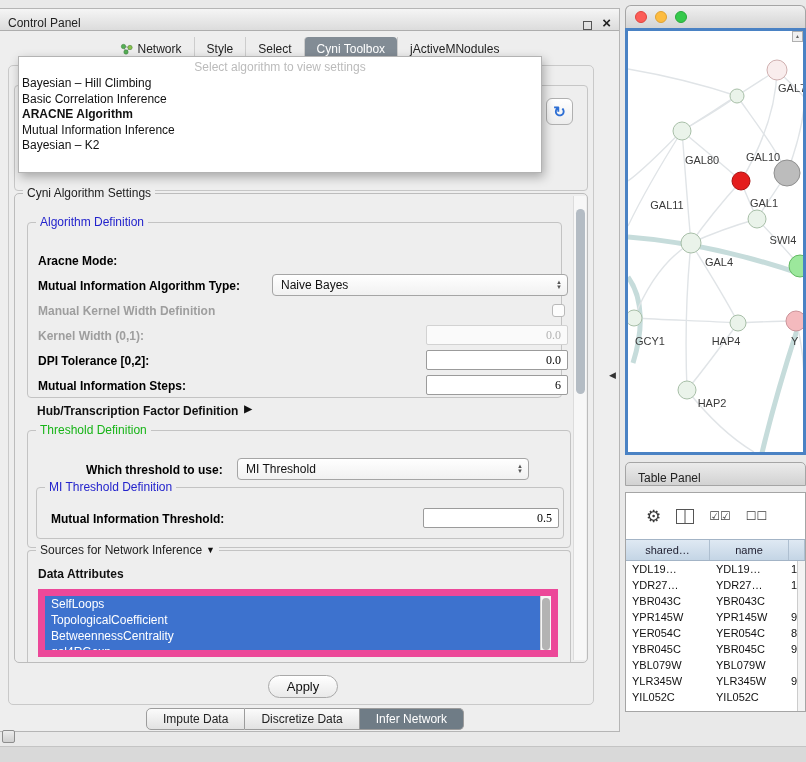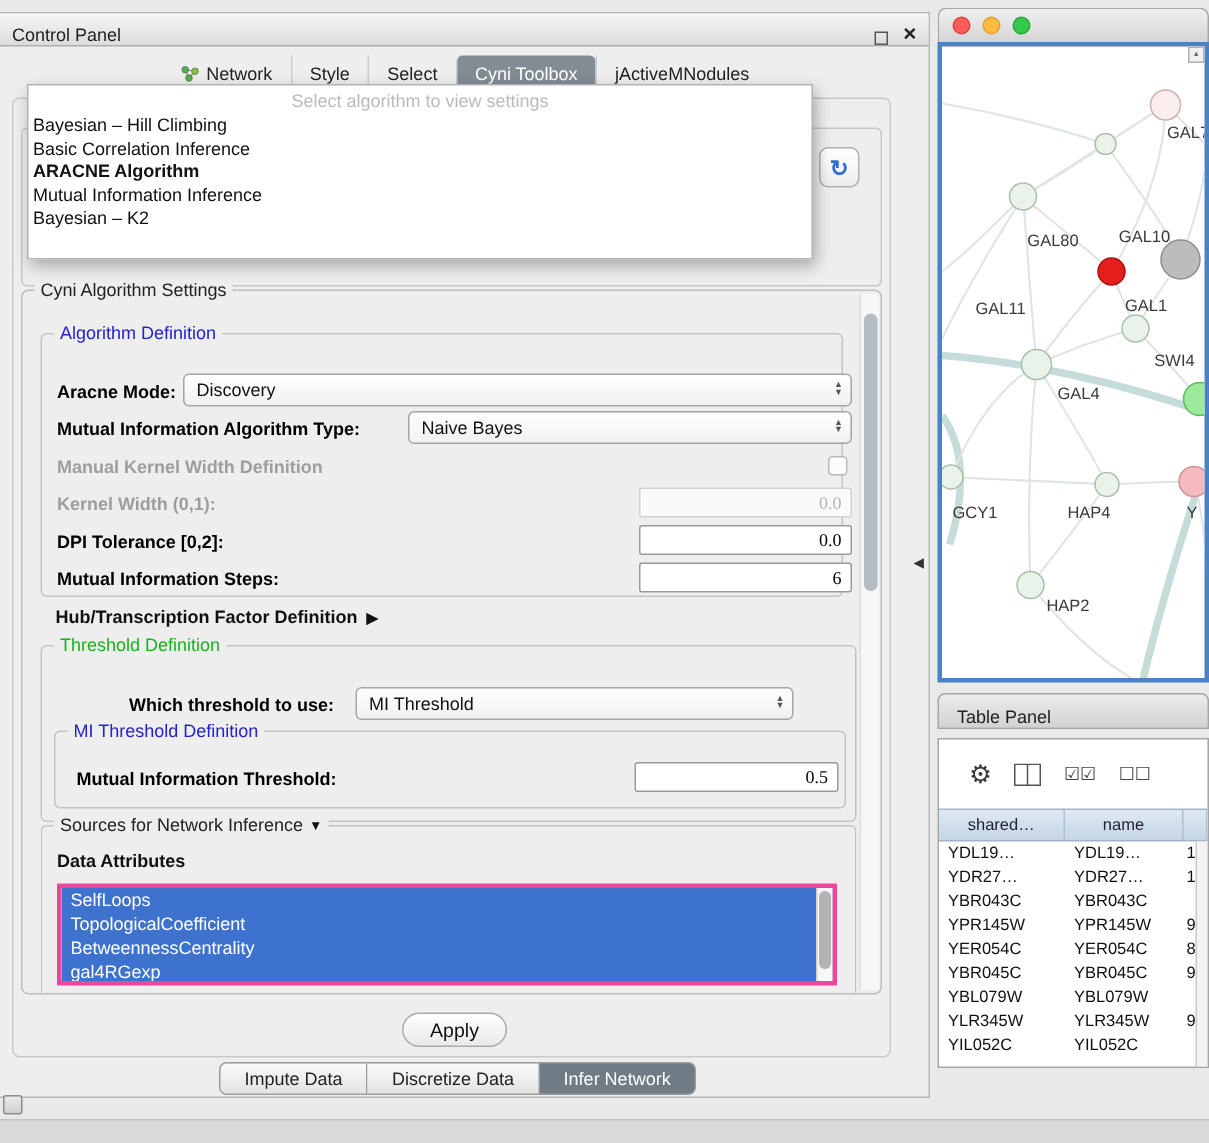--- a/index.html
+++ b/index.html
@@ -39,26 +39,26 @@
   .f-label{position:absolute;font-size:12px;font-weight:bold;color:#000;white-space:nowrap}
   .f-label.dis{color:#9e9e9e}
   .combo{position:absolute;height:22px;border:1px solid #a5a5a5;border-radius:4px;background:linear-gradient(#fff,#f1f1f1);display:flex;align-items:center;font-size:12px}
   .combo .val{flex:1;padding-left:8px;white-space:nowrap;overflow:hidden}
   .combo .carets{width:16px;display:flex;flex-direction:column;align-items:center;justify-content:center;color:#555}
   .combo .carets span{font-size:6px;line-height:5px}
   .checkbox{position:absolute;width:13px;height:13px;border:1px solid #b9b9b9;border-radius:3px;background:#fcfcfc}
   .tfield{position:absolute;height:20px;width:142px;border:1px solid #9b9b9b;border-radius:2px;background:#fff;font-size:12px;text-align:right;padding:0 6px;font-family:Liberation Serif, serif;color:#000}
   .tfield.dis{border-color:#d2d2d2;color:#b3b3b3;background:#fafafa}
 
-  .hub-row{position:absolute;left:22px;top:210px;display:flex;gap:6px;align-items:flex-end;font-weight:bold;font-size:12px}
+  .hub-row{position:absolute;left:22px;top:210px;display:flex;gap:6px;align-items:flex-start;font-weight:bold;font-size:12px}
   .hub-row .tri{font-size:10px;line-height:10px}
   .legend .tri{color:#111;font-size:9px}
 
   .attr-label{position:absolute;left:10px;top:16px;font-size:12px;font-weight:bold}
-  .attr-list{position:absolute;left:10px;top:38px;width:520px;height:68px;background:#fff;border:3px solid #ec4899;overflow:hidden}
+  .attr-list{position:absolute;left:10px;top:38px;width:520px;height:68px;background:#fff;border:7px solid #ec4899;overflow:hidden}
   .attr-item{height:16px;line-height:16px;font-size:12px;padding-left:6px;color:#111;white-space:nowrap}
   .attr-item.sel{background:#3d72ce;color:#fff}
   .attr-scroll{position:absolute;right:0;top:0;bottom:0;width:11px;background:#f6f6f6;border-left:1px solid #cfcfcf}
   .attr-thumb{position:absolute;left:1px;top:2px;width:8px;height:52px;background:#b3b3b3;border-radius:4px}
 
   .settings-scroll{position:absolute;right:1px;top:2px;bottom:2px;width:13px;background:#f7f7f7;border-left:1px solid #dcdcdc}
   .settings-thumb{position:absolute;left:2px;top:13px;width:9px;height:185px;background:#b4bcc4;border-radius:5px}
 
   .apply-btn{position:absolute;left:268px;top:666px;width:70px;height:23px;border:1px solid #a9a9a9;border-radius:12px;background:linear-gradient(#ffffff,#e9e9e9);font-size:13px;display:flex;align-items:center;justify-content:center;color:#111}
 
@@ -141,27 +141,20 @@
       <span>↻</span>
     </div>
 
     <div class="settings-group">
       <span class="legend">Cyni Algorithm Settings</span>
 
       <div class="group" id="alg-def">
         <span class="legend blue">Algorithm Definition</span>
 
         <span class="f-label" style="left:10px;top:31px">Aracne Mode:</span>
-        <div class="combo" style="left:94px;top:26px;width:446px">
-          <span class="val">Discovery</span>
-          <span class="carets">
-              <span>▲</span>
-              <span>▼</span>
-            </span>
-        </div>
 
         <span class="f-label" style="left:10px;top:56px">Mutual Information Algorithm Type:</span>
         <div class="combo" style="left:244px;top:51px;width:296px">
           <span class="val">Naive Bayes</span>
           <span class="carets">
               <span>▲</span>
               <span>▼</span>
             </span>
         </div>
 

